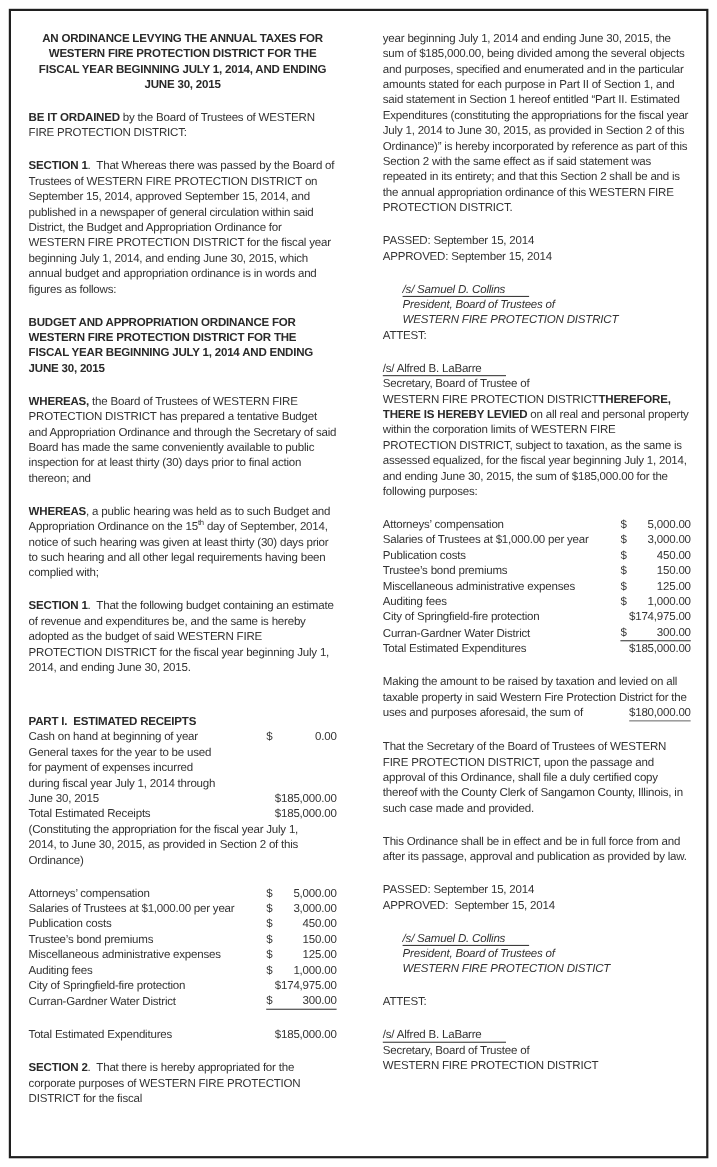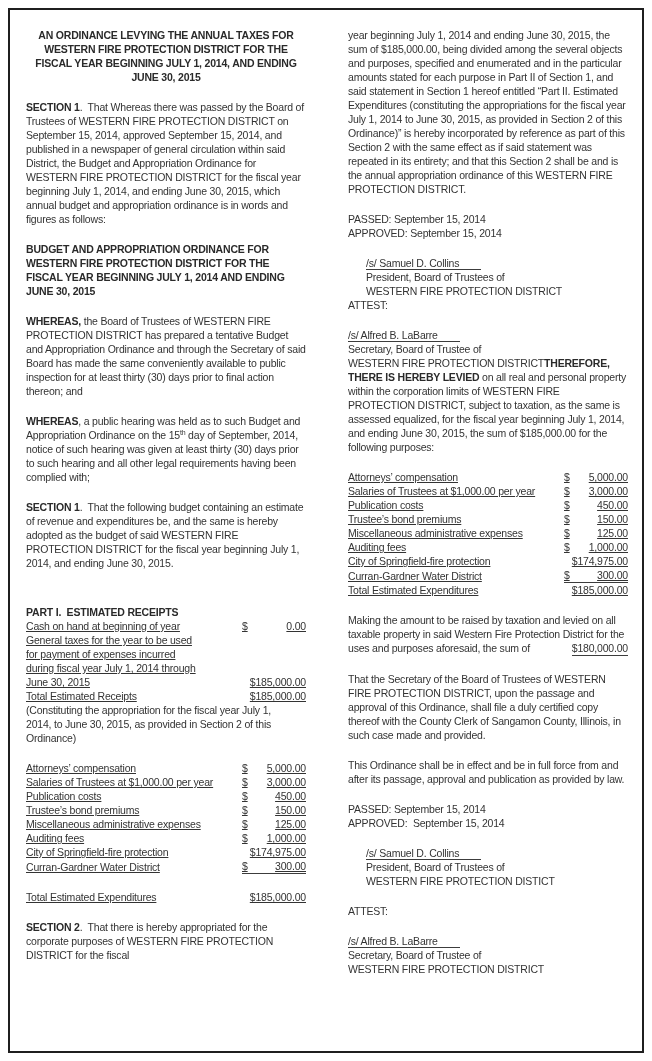--- a/index.html
+++ b/index.html
@@ -13,37 +13,38 @@
   .col{width:288px;}
   .blk{margin-top:16px;}
   .col .blk:first-child{margin-top:0;}
   .blk.tight{margin-top:0;}
   .center-heading{font-weight:bold;text-align:center;padding:0 4px;color:#2a2a2a;}
   .heading{font-weight:bold;color:#2a2a2a;margin-top:35px;}
   .b{font-weight:bold;color:#2a2a2a;}
   .sup{font-size:7px;vertical-align:super;line-height:0;}
   .narrow{max-width:250px;}
   .ln{min-height:14px;}
-  .ind{padding-left:18px;}
+  .ind{padding-left:18px;font-style:italic;}
   .sigu{border-bottom:1px solid #3c3c3c;padding-right:22px;}
-  .trow{display:flex;align-items:flex-end;text-decoration:underline;}
+  .trow{display:flex;align-items:flex-end;}
   .tlabel{flex:1;padding-right:4px;}
   .money{display:inline-flex;min-width:64px;white-space:nowrap;}
   .amt{margin-left:auto;}
   .mu{border-bottom:1.3px solid #3c3c3c;}
   .fr{float:right;border-bottom:1px solid #3c3c3c;}
   .para{overflow:hidden;}
 </style>
 </head>
 <body>
 
 <div class="page">
   <div class="cols">
     <div class="col">
         <div class="blk center-heading"><span class="b">AN ORDINANCE LEVYING THE ANNUAL TAXES FOR WESTERN FIRE PROTECTION DISTRICT FOR THE FISCAL YEAR BEGINNING JULY 1, 2014, AND ENDING JUNE 30, 2015</span></div>
+        <div class="blk para"><span class="b">BE IT ORDAINED</span><span> by the Board of Trustees of WESTERN FIRE PROTECTION DISTRICT:</span></div>
         <div class="blk para"><span class="b">SECTION 1</span><span>.&nbsp; That Whereas there was passed by the Board of Trustees of WESTERN FIRE PROTECTION DISTRICT on September 15, 2014, approved September 15, 2014, and published in a newspaper of general circulation within said District, the Budget and Appropriation Ordinance for WESTERN FIRE PROTECTION DISTRICT for the fiscal year beginning July 1, 2014, and ending June 30, 2015, which annual budget and appropriation ordinance is in words and figures as follows:</span></div>
         <div class="blk para"><span class="b">BUDGET AND APPROPRIATION ORDINANCE FOR WESTERN FIRE PROTECTION DISTRICT FOR THE FISCAL YEAR BEGINNING JULY 1, 2014 AND ENDING JUNE 30, 2015</span></div>
         <div class="blk para"><span class="b">WHEREAS,</span><span> the Board of Trustees of WESTERN FIRE PROTECTION DISTRICT has prepared a tentative Budget and Appropriation Ordinance and through the Secretary of said Board has made the same conveniently available to public inspection for at least thirty (30) days prior to final action thereon; and</span></div>
         <div class="blk para"><span class="b">WHEREAS</span><span>, a public hearing was held as to such Budget and Appropriation Ordinance on the 15</span><span class="sup">th</span><span> day of September, 2014, notice of such hearing was given at least thirty (30) days prior to such hearing and all other legal requirements having been complied with;</span></div>
         <div class="blk para"><span class="b">SECTION 1</span><span>.&nbsp; That the following budget containing an estimate of revenue and expenditures be, and the same is hereby adopted as the budget of said WESTERN FIRE PROTECTION DISTRICT for the fiscal year beginning July 1, 2014, and ending June 30, 2015.</span></div>
         <div class="blk heading"><span class="b">PART I.&nbsp; ESTIMATED RECEIPTS</span></div>
         <div class="blk table tight">
           <div class="trow">
             <span class="tlabel">Cash on hand at beginning of year</span>
             <span class="money">

